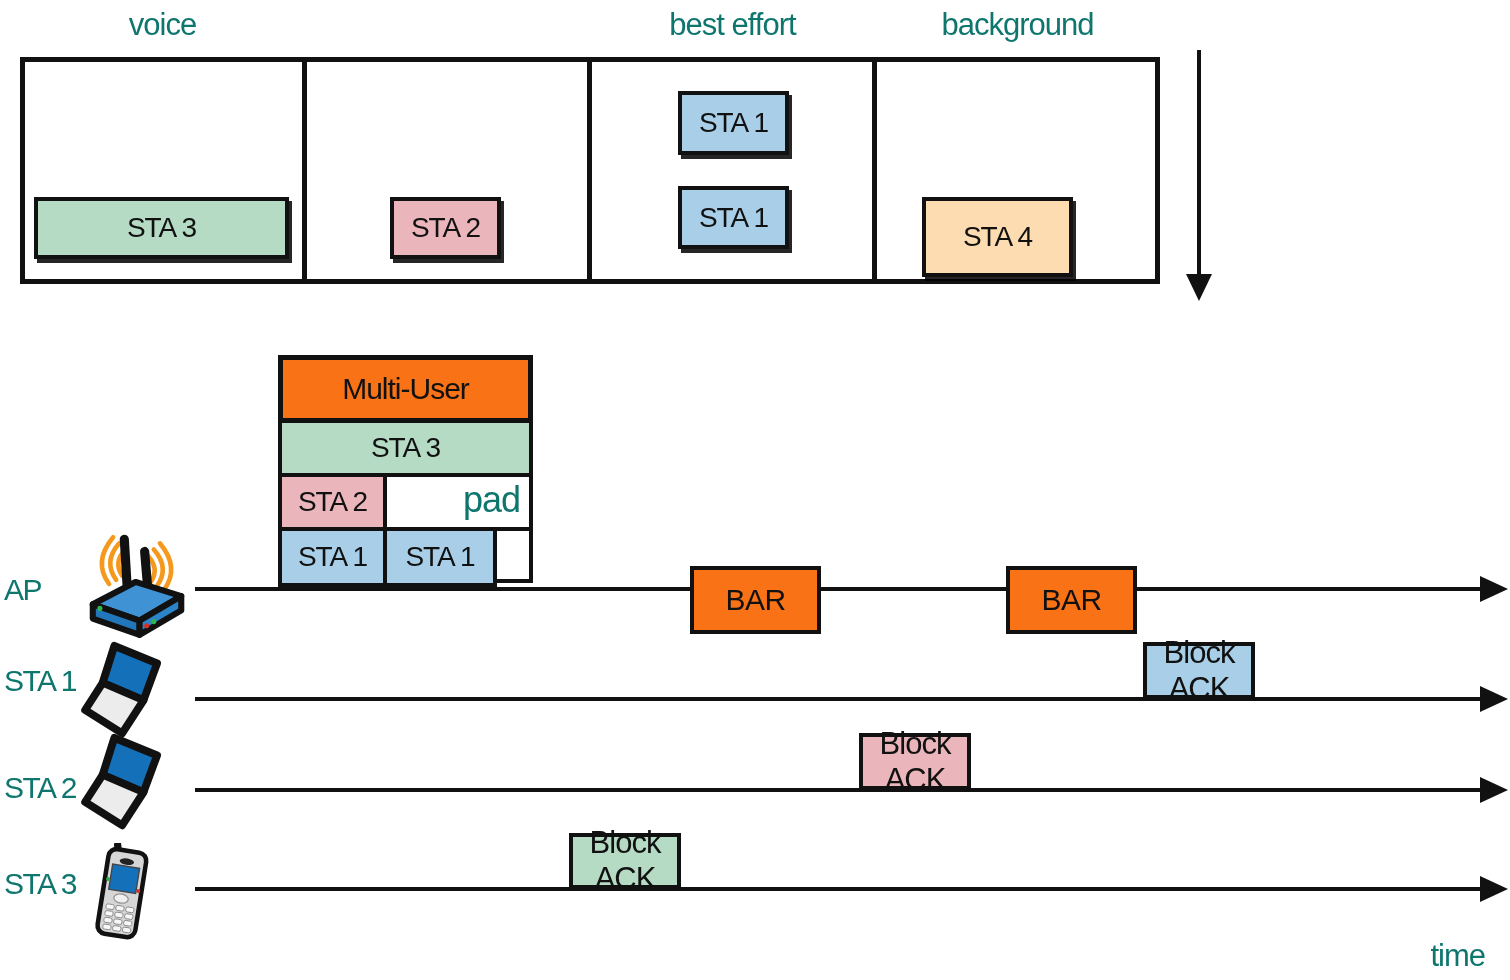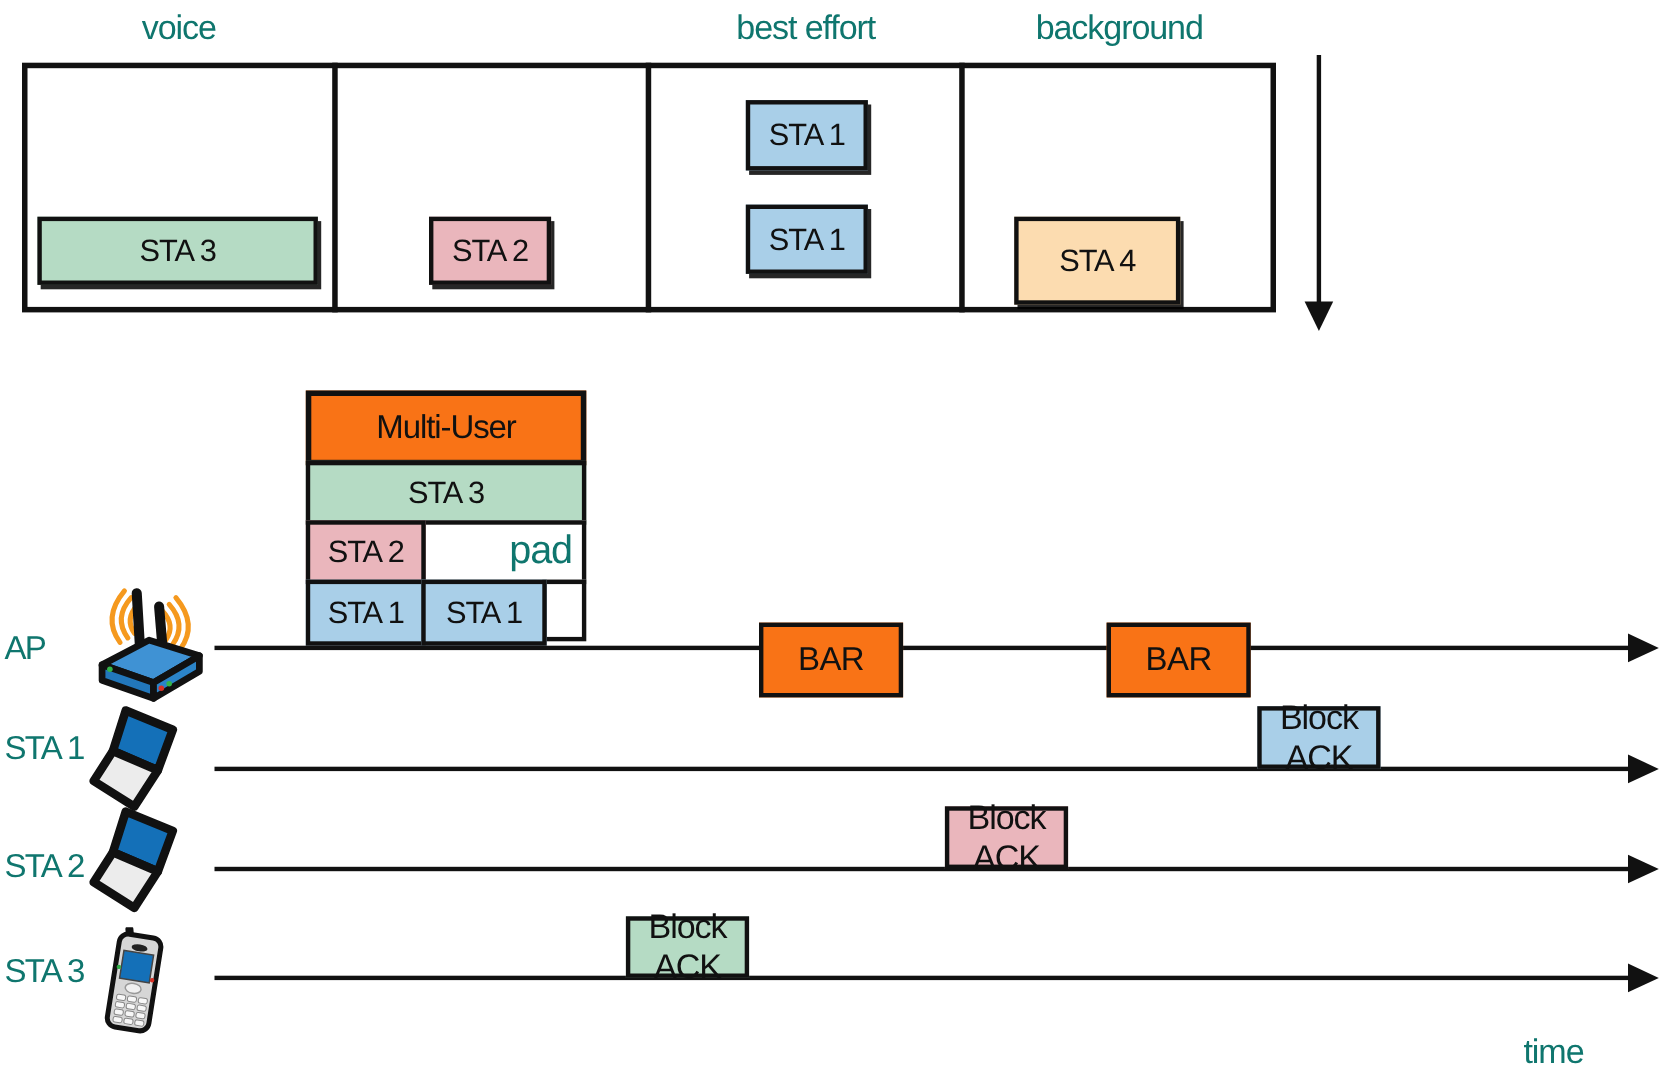--- a/index.html
+++ b/index.html
@@ -43,21 +43,21 @@
   #mu-pad-b {left:493px;top:527px;width:40px;height:56px;background:#fff;}
   #mu-sta2  {left:278px;top:473px;width:109px;height:58px;}
   #mu-sta1a {left:278px;top:527px;width:109px;height:60px;}
   #mu-sta1b {left:383px;top:527px;width:114px;height:60px;}
   #mu-pad-label{left:420px;top:479px;width:100px;font-size:36px;text-align:right;letter-spacing:-1px;}
 
   .frame{box-sizing:border-box;border:4px solid #111;}
   .bar-frame{top:521px;width:131px;height:68px;font-size:30px;letter-spacing:-0.5px;margin-top:45px;}
   .black-ack{font-size:31px;letter-spacing:-1px;}
 
-  #time-label{left:1385px;top:938px;width:100px;font-size:31px;letter-spacing:-1px;}
+  #time-label{left:1385px;top:938px;width:100px;text-align:right;font-size:31px;letter-spacing:-1px;}
 </style>
 </head>
 <body>
 
 <div id="stage">
 
   <div class="abs q-col-label txt" style="left:20px;width:285px;">voice</div>
   <div class="abs q-col-label txt" style="left:590px;width:285px;">best effort</div>
   <div class="abs q-col-label txt" style="left:875px;width:285px;">background</div>
 

